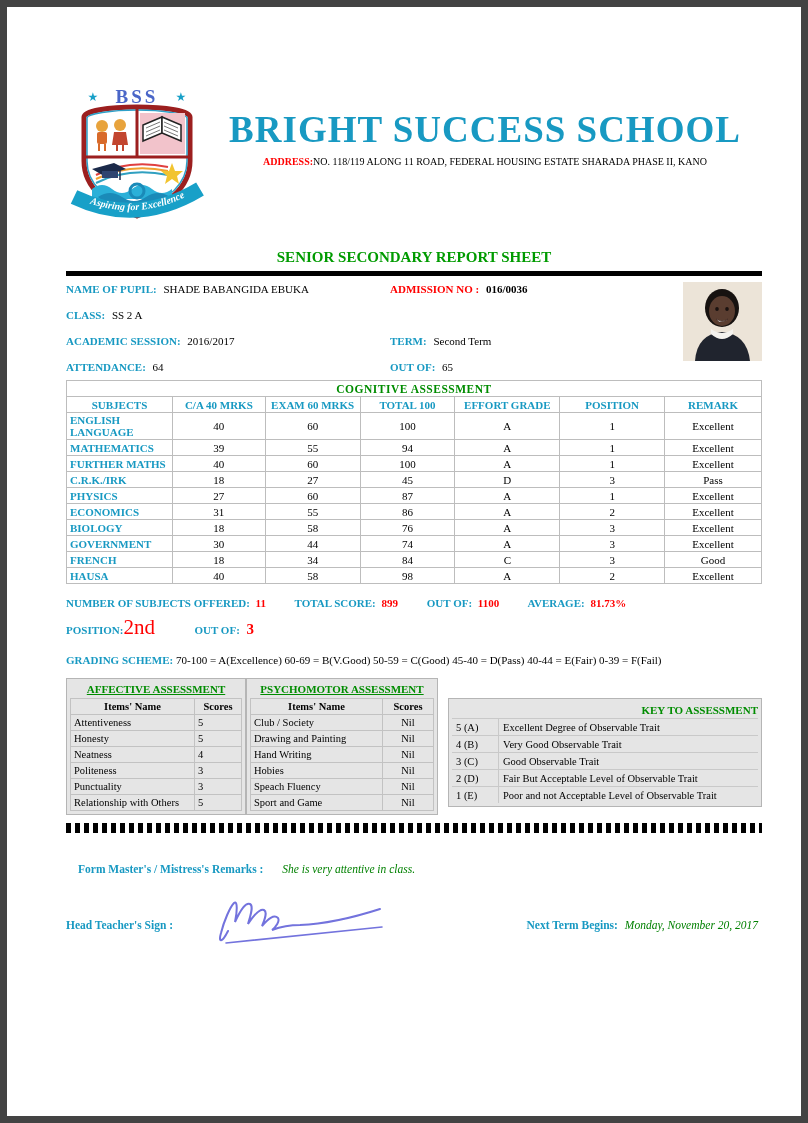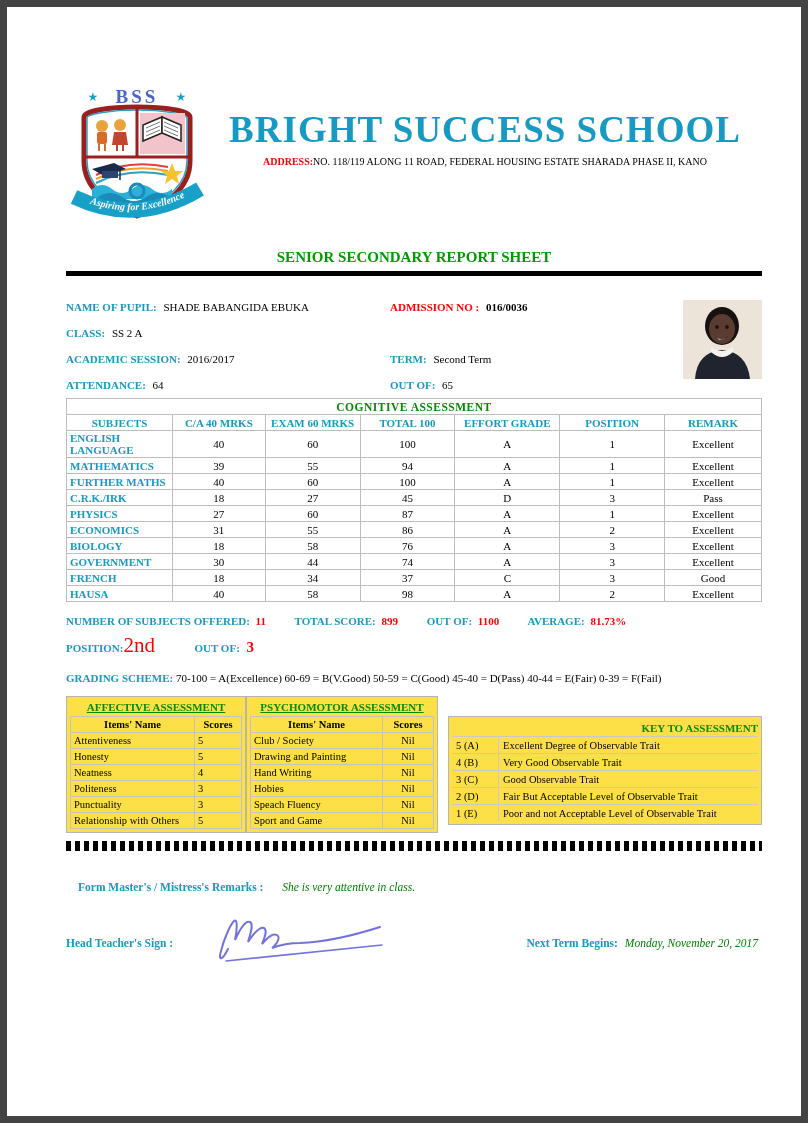--- a/index.html
+++ b/index.html
@@ -20,21 +20,21 @@
   .addr-line { margin-top:8px; font-size:10px; font-weight:bold; white-space:nowrap; }
   .addr-line .lbl, .tel-line .lbl { color:#FF0000; font-weight:bold; }
   .tel-line { margin-top:4px; font-size:11px; font-weight:bold; }
   .tel-line .val, .addr-line .val { font-weight:normal; font-weight:500; }
 
   
   .report-title { text-align:center; margin-top:20px; font-size:15px; font-weight:bold; color:#009B00; }
   .bar { height:5px; background:#000; margin-top:5px; }
 
   
-  .pupil { position:relative; margin-top:18px; height:96px; }
+  .pupil { position:relative; margin-top:0; height:96px; }
   .pupil-grid { display:grid; grid-template-columns:324px 300px; grid-auto-rows:26px; align-items:center; font-size:11px; }
   .plabel { font-weight:bold; color:#1899C2; }
   .plabel.red { color:#FF0000; }
   .pval { font-weight:normal; margin-left:4px; }
   .pval.b { font-weight:bold; }
   .photo { position:absolute; right:0; top:6px; width:79px; height:79px; }
 
   
   table.cog { width:100%; border-collapse:collapse; margin-top:8px; font-size:11px; }
   table.cog th, table.cog td { border:1px solid #bdbdbd; padding:1px 3px; height:13px; text-align:center; }
@@ -49,21 +49,21 @@
   .pos-line { margin-top:6px; font-weight:bold; font-size:11px; }
   .pos-line .lbl { color:#1899C2; }
   .pos-big { color:#FF0000; font-size:21px; font-weight:normal; }
   .pos-small { color:#FF0000; font-size:15px; margin-left:4px; }
   .gap28 { display:inline-block; width:34px; }
   .grading { margin-top:14px; font-size:11px; }
   .grading .lbl { color:#1899C2; font-weight:bold; }
 
   
   .boxes { display:flex; margin-top:12px; align-items:flex-start; }
-  .box { border:1px solid #b5b5b5; padding:3px; background:#fde047; }
+  .box { border:1px solid #b5b5b5; padding:3px; background:#e5e5e5; }
   .box-title { text-align:center; color:#008C00; font-weight:bold; font-size:11px; text-decoration:underline; padding:1px 0 3px; }
   .box.aff { width:172px; }
   .box.psy { width:184px; }
   .box.key { flex:1; margin-left:10px; margin-top:20px; }
   table.mini { width:100%; border-collapse:collapse; font-size:10.5px; }
   table.mini th, table.mini td { border:1px solid #c2c2c2; padding:1px 3px; height:13px; }
   table.mini th { text-align:center; font-weight:bold; }
   table.mini td.nm { text-align:left; }
   table.mini td.sc { text-align:left; width:40px; }
   table.mini td.scc { text-align:center; width:44px; }
@@ -300,21 +300,21 @@
             <td>74</td>
             <td>A</td>
             <td>3</td>
             <td>Excellent</td>
           </tr>
 
           <tr>
             <td class="subj">FRENCH</td>
             <td>18</td>
             <td>34</td>
-            <td>37</td>
+            <td>84</td>
             <td>C</td>
             <td>3</td>
             <td>Good</td>
           </tr>
 
           <tr>
             <td class="subj">HAUSA</td>
             <td>40</td>
             <td>58</td>
             <td>98</td>

